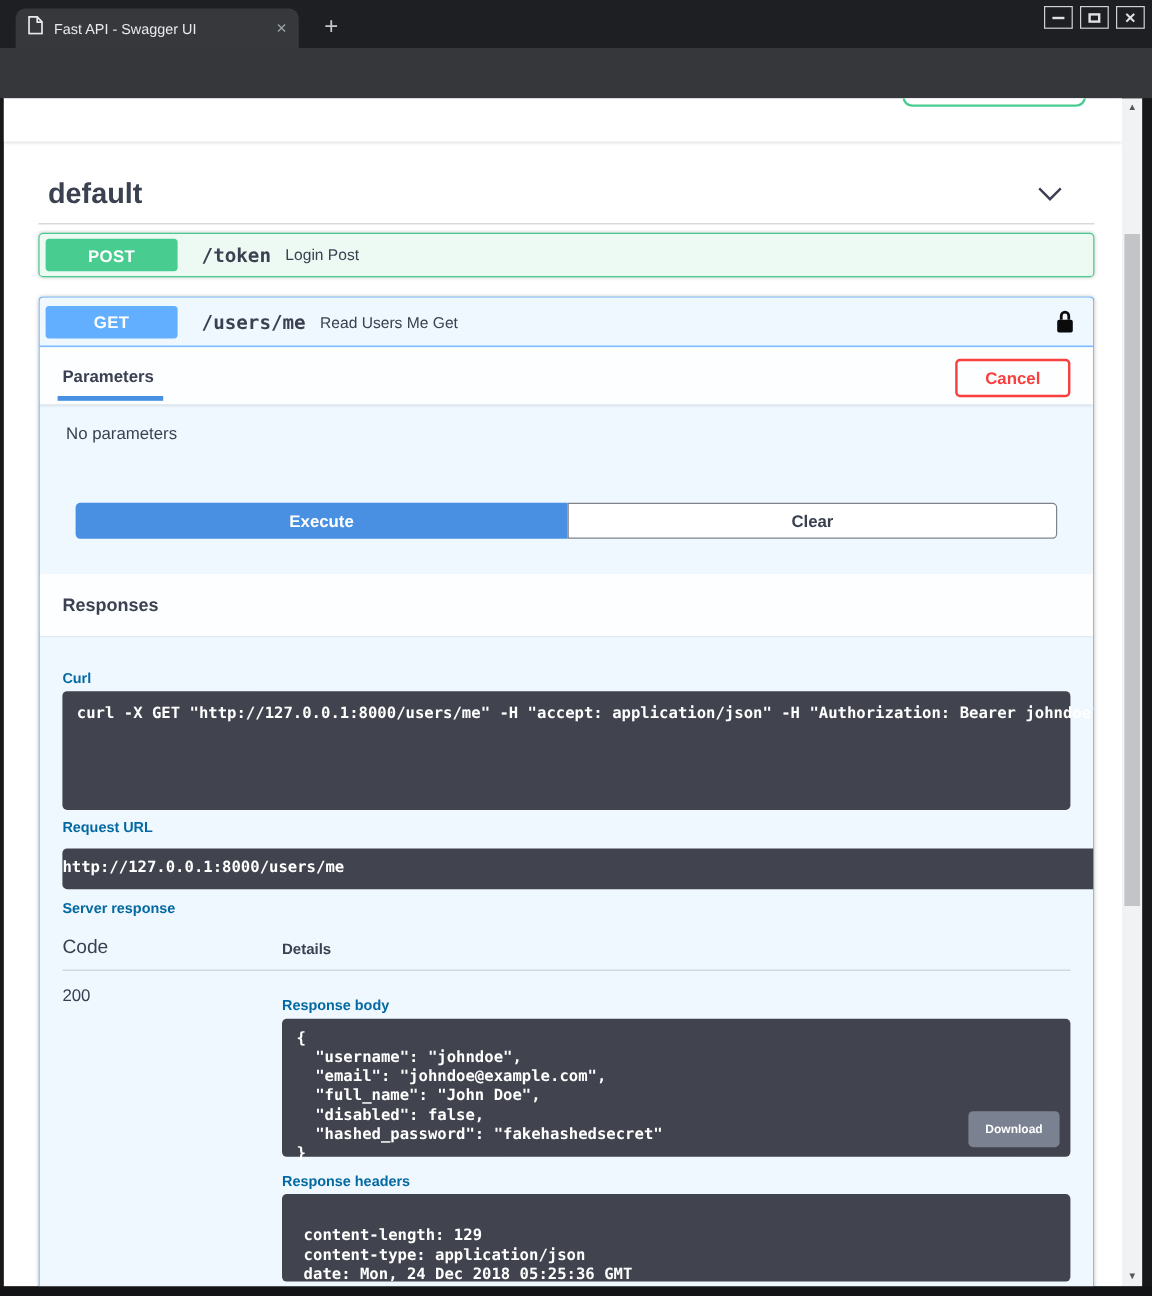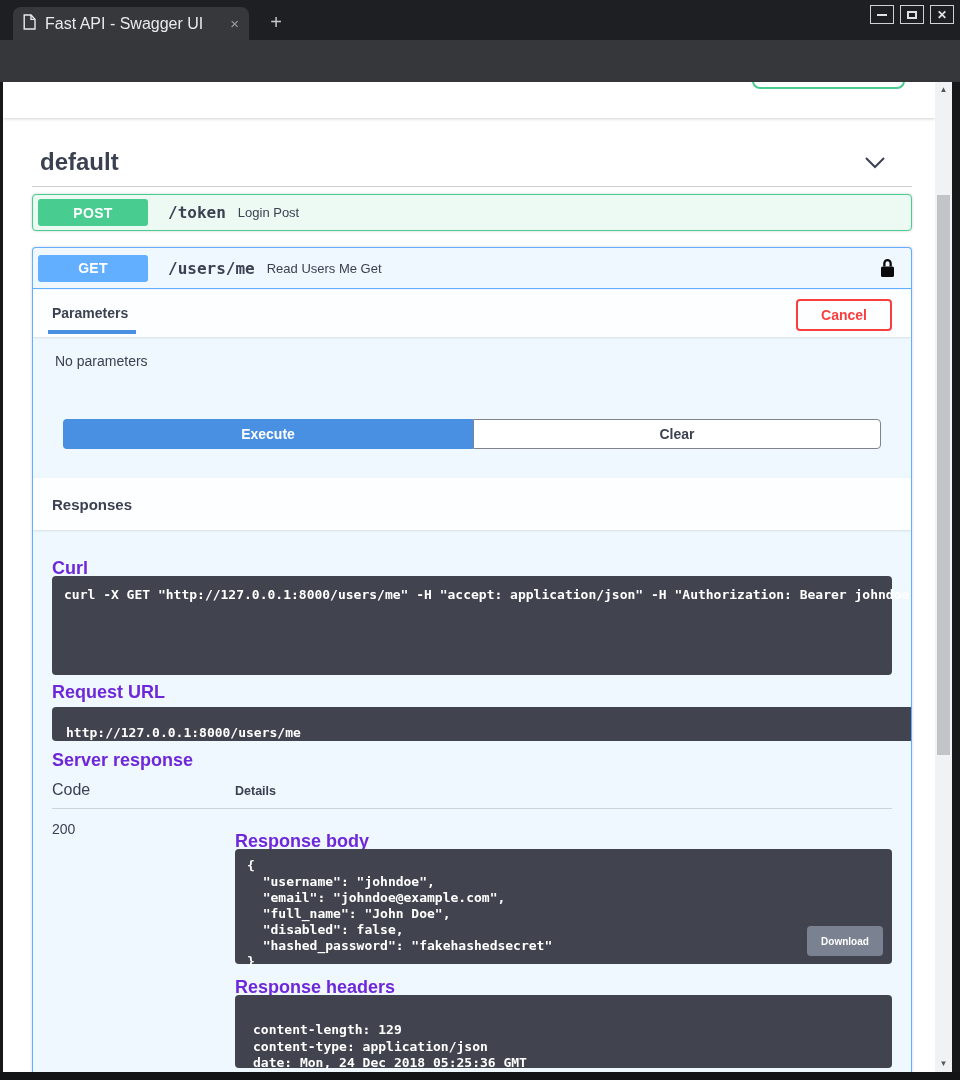--- a/index.html
+++ b/index.html
@@ -11,21 +11,21 @@
   }
   .abs { position: absolute; }
 
   
   .tabbar { left:0; top:0; width:960px; height:40px; background:#1e1f23; }
   .tab {
     position:absolute; left:13px; top:7px; width:236px; height:33px;
     background:#37383c; border-radius:8px 8px 0 0;
     display:flex; align-items:center; padding:0 10px; gap:9px;
   }
-  .tab-title { color:#e8eaed; font-size:16px; flex:1; white-space:nowrap; overflow:hidden; }
+  .tab-title { color:#e8eaed; font-size:12px; flex:1; white-space:nowrap; overflow:hidden; }
   .tab-close { color:#9aa0a6; font-size:15px; line-height:1; cursor:pointer; }
   .newtab { position:absolute; left:263px; top:10px; width:26px; height:26px;
     color:#c4c7cb; font-size:20px; line-height:24px; text-align:center; }
   .controls { position:absolute; right:6px; top:5px; display:flex; gap:6px; }
   .ctrl { width:24px; height:19px; border:1px solid #cfd1d4; display:flex;
     align-items:center; justify-content:center; color:#dfe1e4; }
   .glyph-min { width:10px; height:2px; background:#dfe1e4; display:block; }
   .glyph-max { width:10px; height:8px; border:2px solid #dfe1e4; display:block; }
   .glyph-close { font-size:12px; font-weight:bold; line-height:1; }
 
@@ -107,31 +107,31 @@
     background:#fff; border:1px solid #808489; border-radius:0 4px 4px 0;
     color:#3b4151; font-weight:bold; font-size:14px;
     display:flex; align-items:center; justify-content:center;
   }
   .responses-strip {
     position:absolute; left:0; top:230px; width:878px; height:52px;
     background:rgba(255,255,255,.85); box-shadow:0 1px 2px rgba(0,0,0,.1);
     display:flex; align-items:center; padding-left:19px;
   }
   .responses-heading { font-size:15px; font-weight:bold; color:#3b4151;text-align:center; }
-  .small-label { position:absolute; font-size:18px; font-weight:bold; color:#6d28d9; }
+  .small-label { position:absolute; font-size:12px; font-weight:bold; color:#0369a1; }
   .dark-block {
     position:absolute; background:#41444e; border-radius:4px;
   }
   .code-pre {
     font-family:"DejaVu Sans Mono", monospace; font-weight:600;
     font-size:13px; line-height:16px; color:#ffffff; white-space:pre;
   }
   .curl-block { left:19px; top:328px; width:840px; height:99px; padding:11px 12px; }
   .requrl-block { left:19px; top:459px; width:894px; height:34px;
-    display:flex; align-items:flex-end; padding-left:14px; }
+    display:flex; align-items:center; }
   .code-header { position:absolute; left:19px; top:533px; font-size:16px; font-weight:500; color:#3b4151;text-align:center; }
   .details-header { position:absolute; left:202px; top:536px; font-size:12.5px; font-weight:bold; color:#3b4151; }
   .table-divider { position:absolute; left:19px; top:560px; width:840px; height:1px; background:rgba(59,65,81,.2); }
   .status-code { position:absolute; left:19px; top:573px; font-size:14px; color:#3b4151; }
   .body-block { left:202px; top:601px; width:657px; height:115px; padding:9px 12px; }
   .download-btn {
     position:absolute; left:774px; top:678px; width:76px; height:30px;
     background:#7a8291; border:none; border-radius:4px; color:#fff;
     font-weight:bold; font-size:10px; display:flex; align-items:center; justify-content:center;
   }

